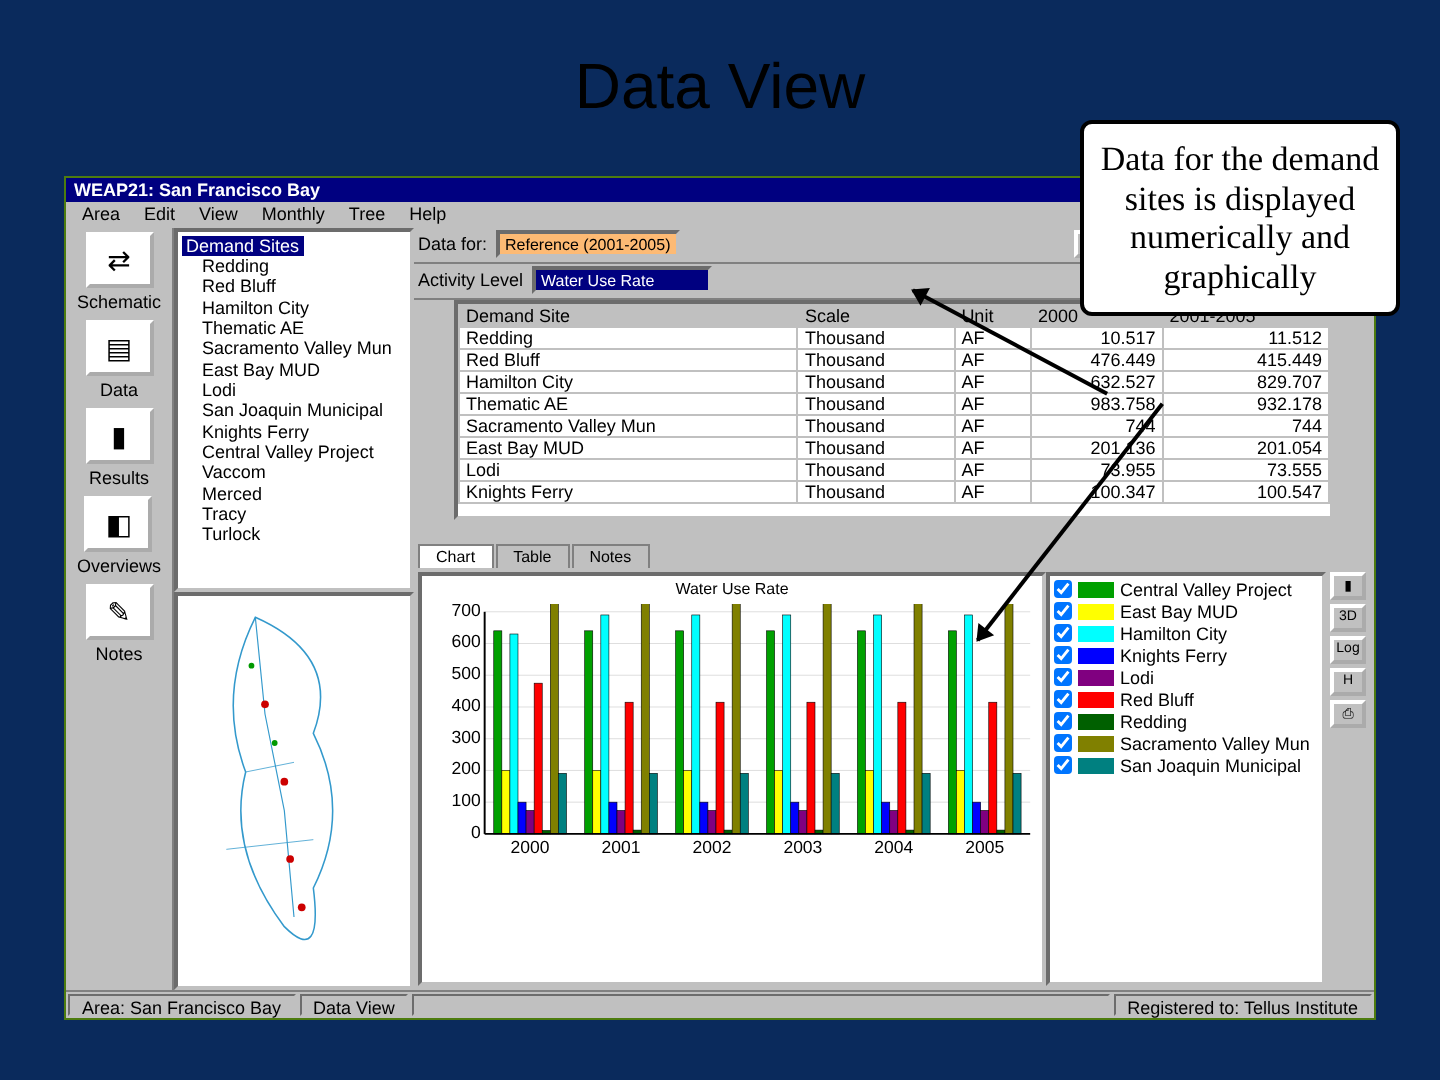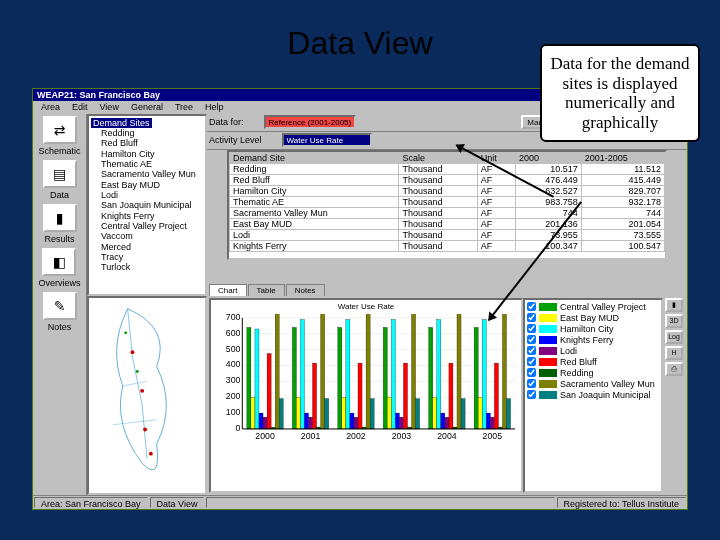--- a/index.html
+++ b/index.html
@@ -1,40 +1,40 @@
 <!DOCTYPE html>
 <html><head>
 <meta charset="utf-8">
 <style>
 *{box-sizing:border-box;margin:0;padding:0;font-family:"MS Sans Serif",Tahoma,sans-serif;font-size:9px}
 body{background:#0a2a5c;width:720px;height:540px;position:relative;overflow:hidden}
 .slide-title{position:absolute;top:25px;left:0;width:720px;text-align:center;color:#000;font-family:Arial;font-size:32px;font-weight:400}
-.callout{position:absolute;top:44px;right:20px;width:160px;background:#fff;border:2px solid #000;border-radius:6px;padding:8px 4px;text-align:center;font-family:"Times New Roman";font-size:17px;line-height:1.15;z-index:20}
+.callout{position:absolute;top:60px;right:20px;width:160px;background:#fff;border:2px solid #000;border-radius:6px;padding:8px 4px;text-align:center;font-family:"Times New Roman";font-size:17px;line-height:1.15;z-index:20}
 .arrow1,.arrow2{position:absolute;z-index:15}
 .arrow1{top:170px;left:450px;width:110px;height:2px;background:#000;transform:rotate(28deg)}
 .arrow1::after{content:"";position:absolute;left:-6px;top:-4px;border:5px solid transparent;border-right:8px solid #000}
 .arrow2{top:260px;left:460px;width:150px;height:2px;background:#000;transform:rotate(-52deg)}
 .arrow2::after{content:"";position:absolute;left:-6px;top:-4px;border:5px solid transparent;border-right:8px solid #000}
 .app{position:absolute;left:32px;top:88px;width:656px;height:422px;background:#c0c0c0;border:1px solid #4d7c0f;display:flex;flex-direction:column}
 .titlebar{height:14px;background:#000080;color:#fff;padding:1px 4px;font-weight:700;font-size:9px}
 .menubar{height:14px;background:#c0c0c0;padding:0 2px}
 .menubar span{display:inline-block;padding:1px 6px}
 .main{flex:1;display:flex}
 .left-nav{width:54px;background:#c0c0c0;border-right:1px solid #808080;display:flex;flex-direction:column;align-items:center;gap:4px;padding-top:2px}
 .nav-item{display:flex;flex-direction:column;align-items:center;gap:2px}
 .nav-icon{width:34px;height:28px;border:2px outset #fff;background:#fff;display:flex;align-items:center;justify-content:center;font-size:14px}
 .tree-map{width:120px;display:flex;flex-direction:column}
 .tree{height:182px;background:#fff;border:2px inset #c0c0c0;overflow:hidden;padding:2px;font-size:8px;line-height:1.15}
 .tree .sel{background:#000080;color:#fff;padding:0 2px;display:inline-block}
 .tree .n{padding-left:10px}
 .map{flex:1;background:#fff;border:2px inset #c0c0c0;position:relative}
 .map svg{width:100%;height:100%}
 .content{flex:1;display:flex;flex-direction:column}
-.toolbar{height:18px;display:flex;align-items:center;gap:20px;padding:2px;border-bottom:1px solid #808080}
-.combo{background:#ef4444;border:2px inset #c0c0c0;padding:0 3px;height:14px;min-width:90px;font-size:8px;display:inline-flex;align-items:center}
+.toolbar{height:18px;display:flex;align-items:center;gap:4px;padding:2px;border-bottom:1px solid #808080}
+.combo{background:#fdba74;border:2px inset #c0c0c0;padding:0 3px;height:14px;min-width:90px;font-size:8px;display:inline-flex;align-items:center}
 .btn{border:2px outset #fff;background:#c0c0c0;padding:0 4px;height:14px;font-size:8px;display:inline-flex;align-items:center}
 .tabs{height:16px;display:flex;align-items:flex-end;gap:1px;padding-left:2px}
 .tab{border:1px solid #808080;border-bottom:none;background:#c0c0c0;padding:1px 8px;font-size:8px}
 .tab.active{background:#fff}
 .panel-label{font-size:8px;padding:2px 4px}
 .table-wrap{background:#fff;border:2px inset #c0c0c0;margin:0 20px;height:110px;overflow:hidden}
 table{border-collapse:collapse;width:100%;font-size:7.5px}
 th,td{border:1px solid #c0c0c0;padding:0 3px;text-align:left;white-space:nowrap;height:11px}
 th{background:#c0c0c0;font-weight:400}
 td.num{text-align:right}
@@ -54,21 +54,21 @@
 </head>
 <body>
 
 <div class="slide-title">Data View</div>
 <div class="callout">Data for the demand sites is displayed numerically and graphically</div>
 <div class="arrow1"></div>
 <div class="arrow2"></div>
 
 <div class="app">
   <div class="titlebar">WEAP21: San Francisco Bay</div>
-  <div class="menubar" id="menubar"><span>Area</span><span>Edit</span><span>View</span><span>General</span><span>Tree</span><span>Help</span></div>
+  <div class="menubar" id="menubar"><span>Area</span><span>Edit</span><span>View</span><span>Monthly</span><span>Tree</span><span>Help</span></div>
   <div class="main">
     <div class="left-nav" id="leftnav">
         <div class="nav-item">
           <div class="nav-icon">⇄</div>
           <div>Schematic</div>
         </div>
         <div class="nav-item">
           <div class="nav-icon">▤</div>
           <div>Data</div>
         </div>
@@ -191,21 +191,21 @@
               <tr>
                 <td class="">Knights Ferry</td>
                 <td class="">Thousand</td>
                 <td class="">AF</td>
                 <td class="num">100.347</td>
                 <td class="num">100.547</td>
               </tr>
             </tbody>
           </table>
         </div>
-      <div class="tabs" style="margin-top:20px" id="midtabs">
+      <div class="tabs" style="margin-top:8px" id="midtabs">
           <div class="tab active">Chart</div>
           <div class="tab">Table</div>
           <div class="tab">Notes</div>
         </div>
       <div class="chart-area">
         <div class="chart-box">
           <div class="chart-title">Water Use Rate</div>
           <svg class="chart-svg" id="chartsvg" viewBox="0 0 310 130">
               <g>
                 <line x1="26" x2="306" y1="118" y2="118" stroke="#ddd" stroke-width="0.5"></line>

